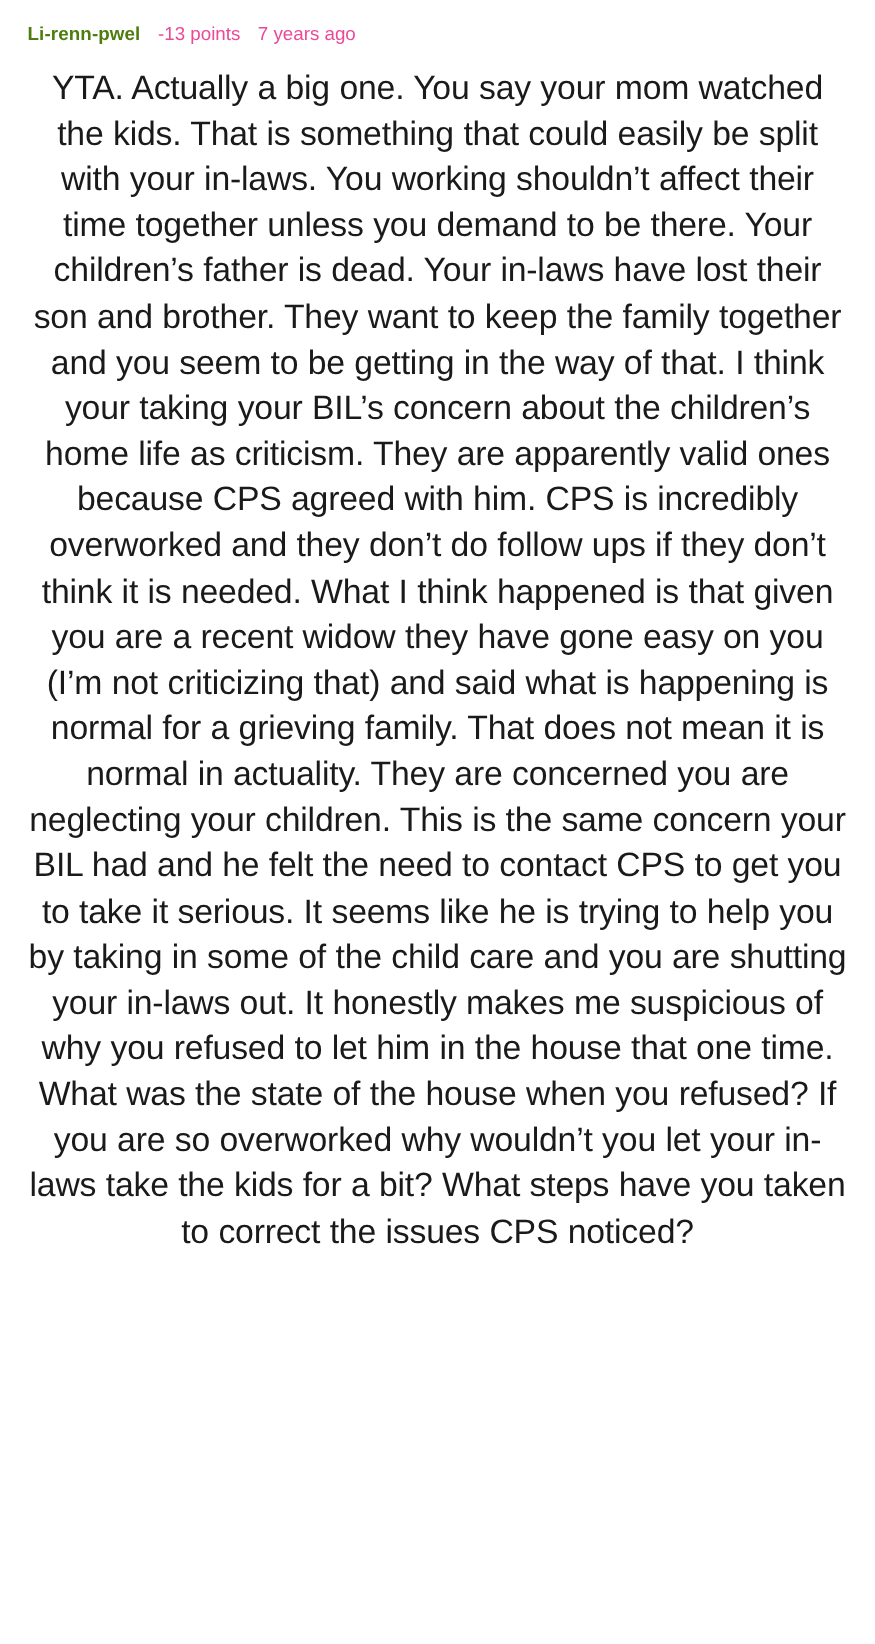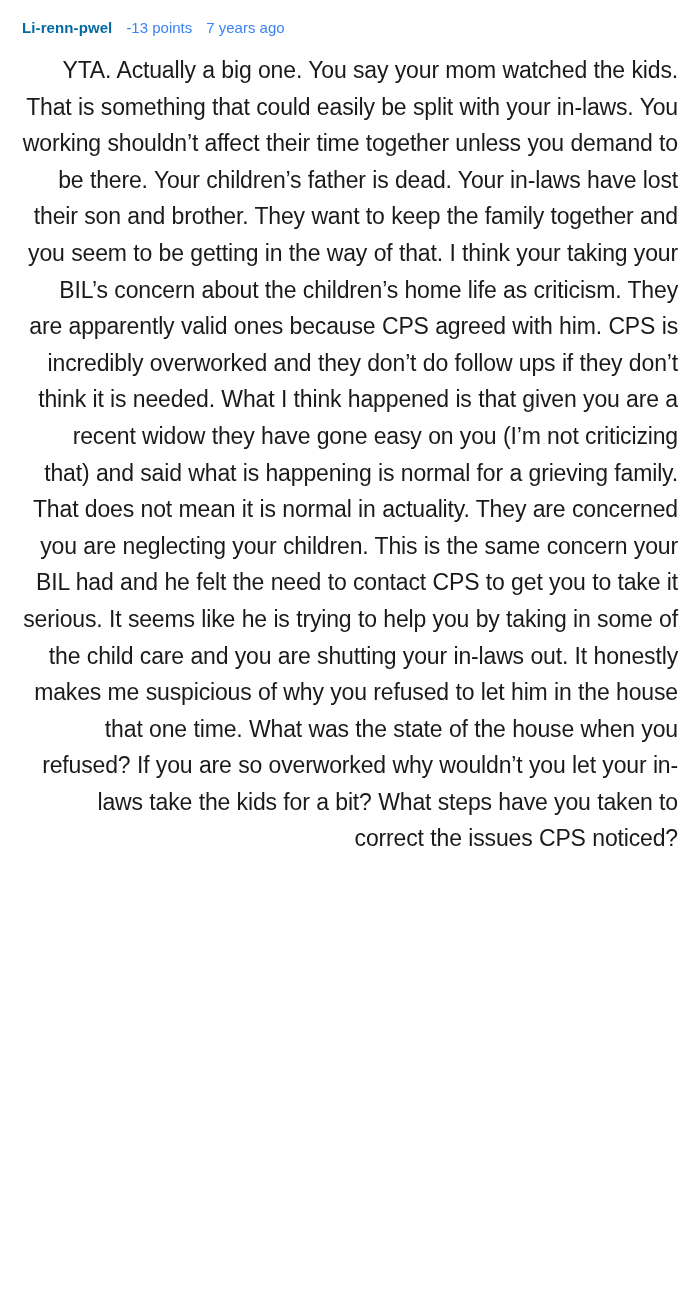--- a/index.html
+++ b/index.html
@@ -22,35 +22,35 @@
   .comment-meta {
     display: flex;
     align-items: baseline;
     gap: 14px;
     font-size: 15px;
     line-height: 20px;
     margin-bottom: 14px;
     white-space: nowrap;
   }
   .author {
-    color: #0369a1;
+    color: #4d7c0f;
     font-weight: bold;
     letter-spacing: 0.1px;
   }
   .points, .timestamp {
-    color: #3b82f6;
+    color: #ec4899;
     font-weight: normal;
   }
   .comment-body {
-    font-size: 23px;
+    font-size: 27px;
     line-height: 36.6px;
     color: #1a1a1b;
     letter-spacing: -0.15px;
     word-spacing: 0.2px;
-    text-align: right;
+    text-align: center;
     white-space: normal;
   }
 </style>
 </head>
 <body>
 
 <div class="comment">
   <div class="comment-meta">
     <span class="author">Li-renn-pwel</span>
     <span class="points">-13 points</span>

